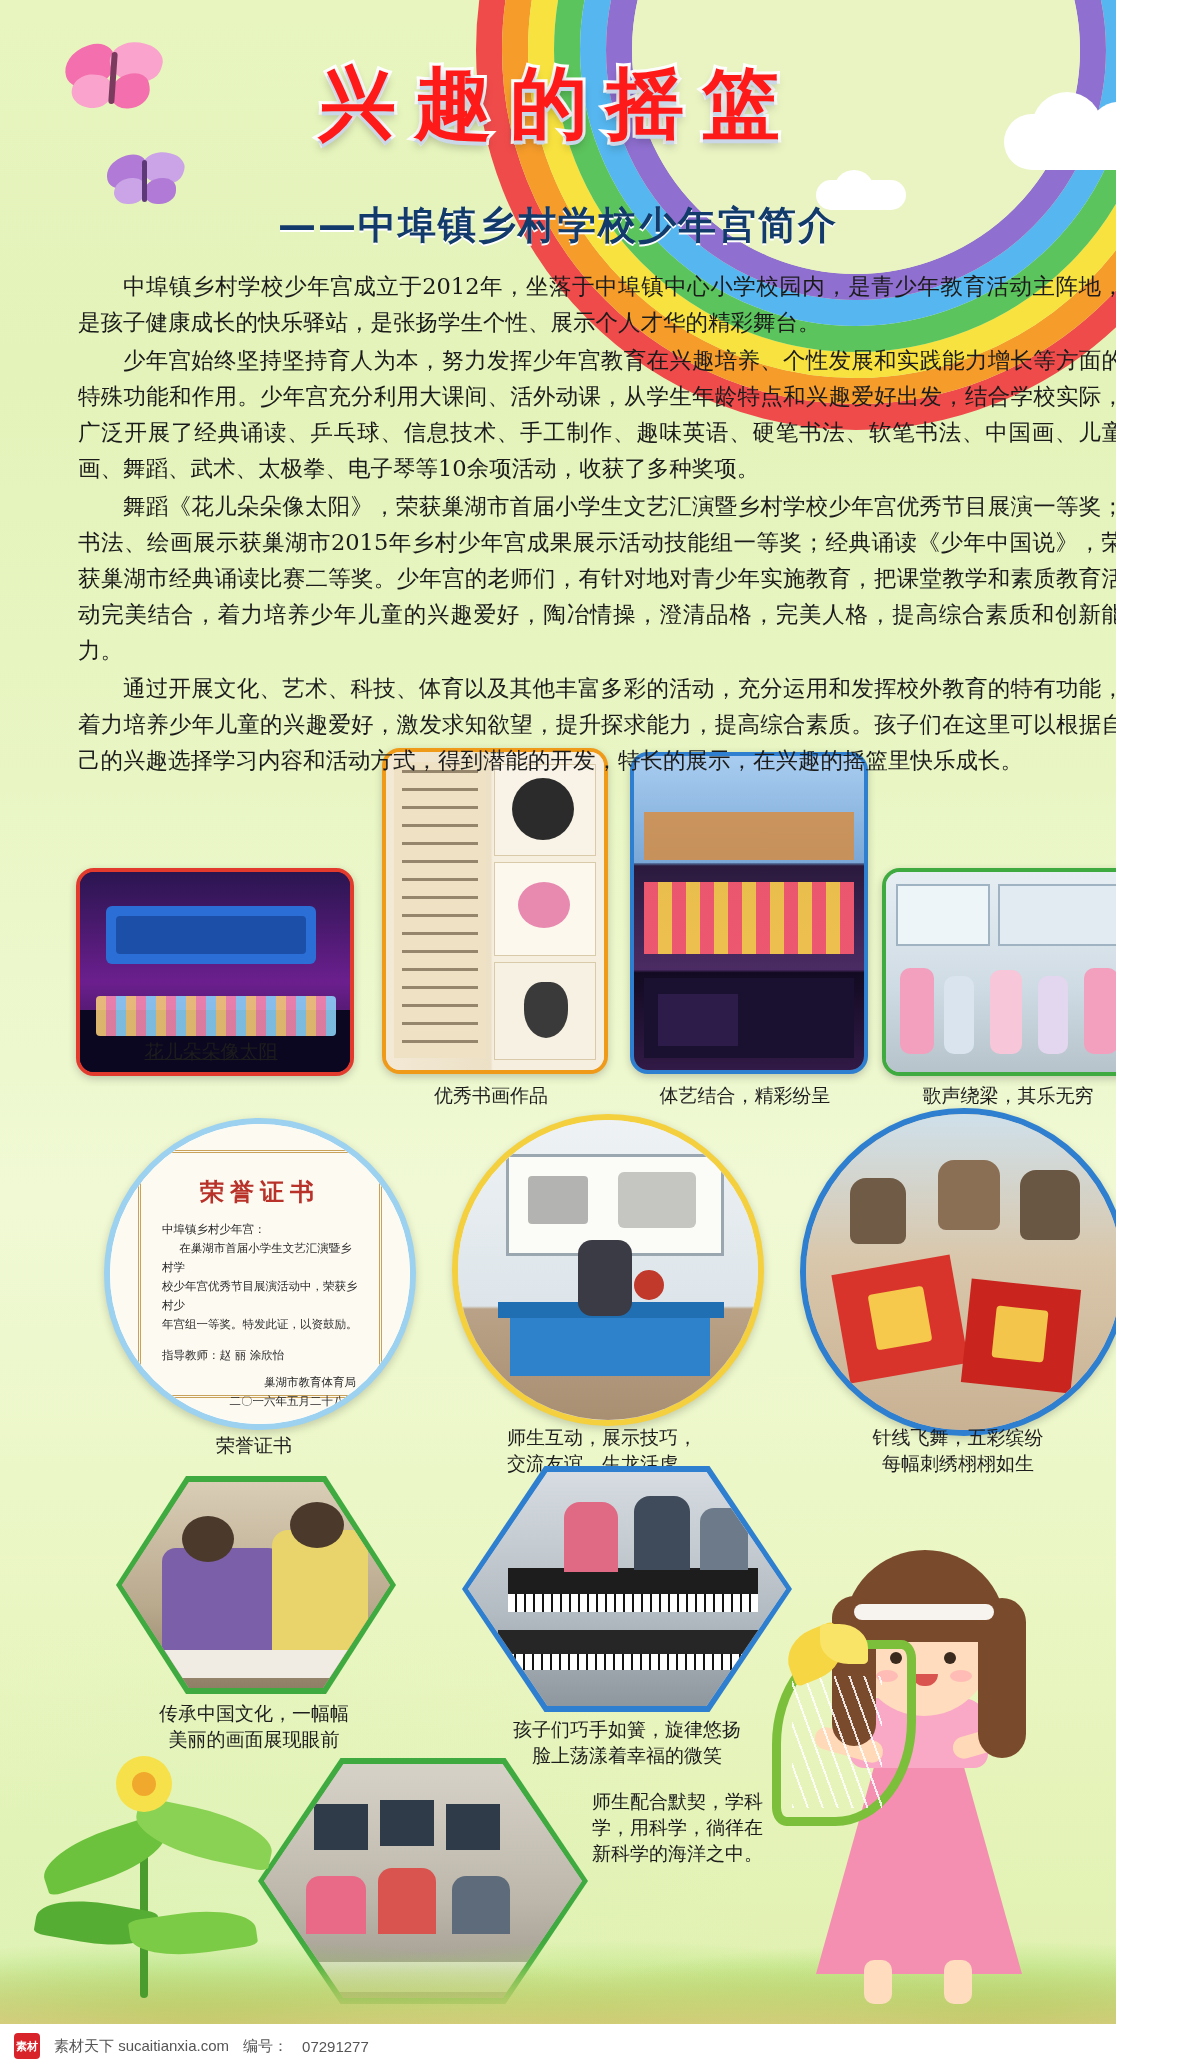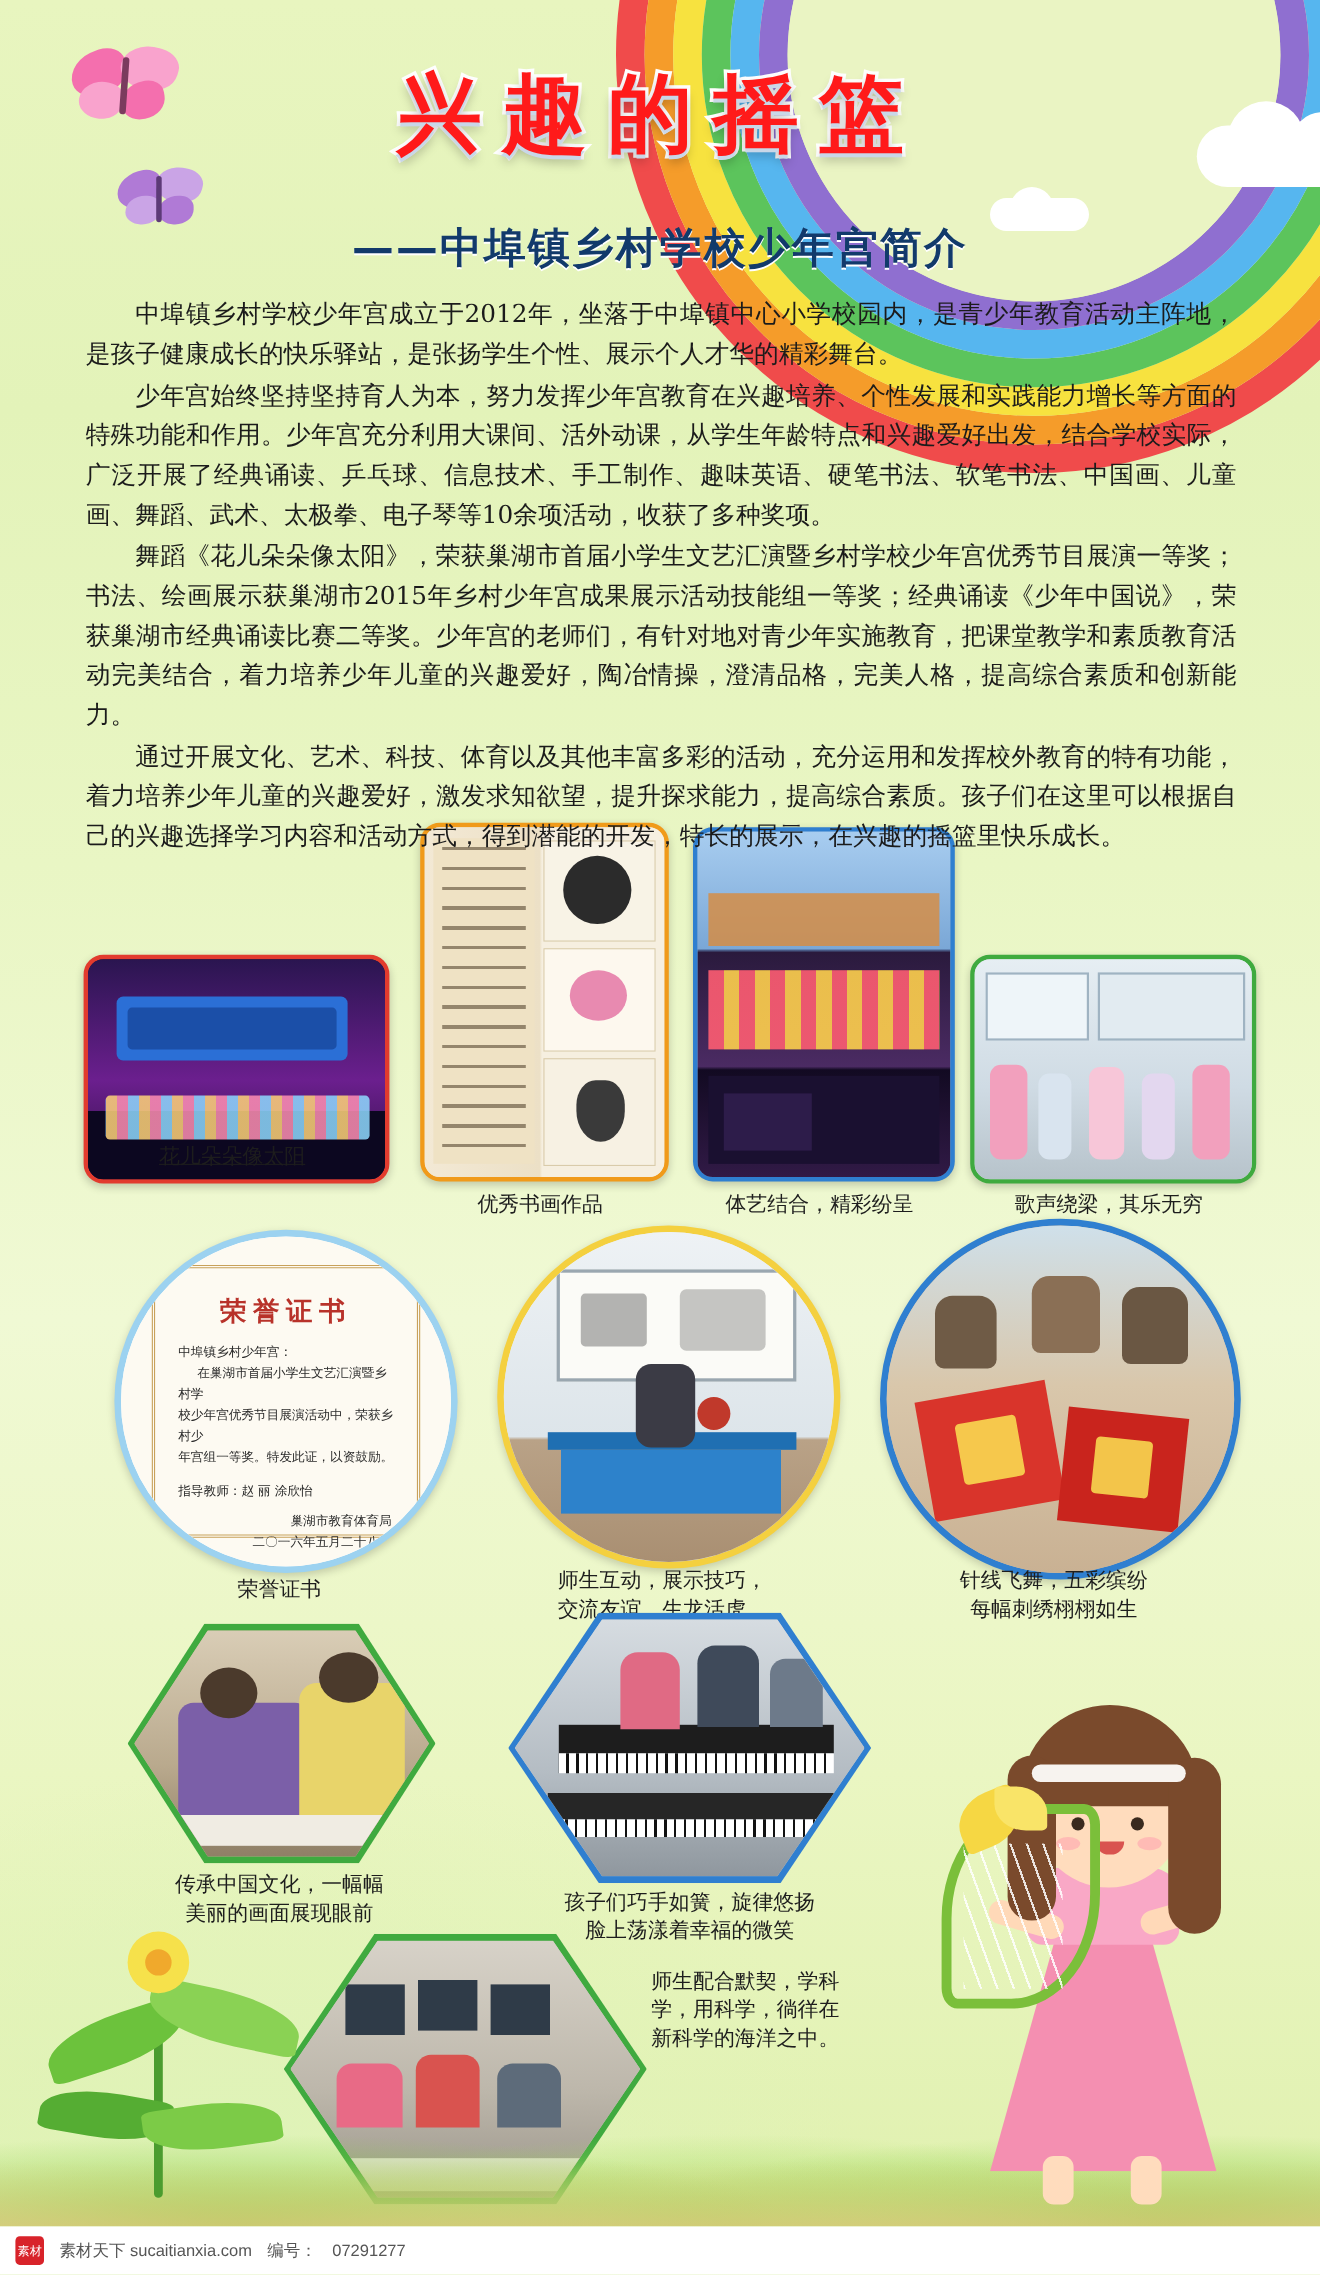--- a/index.html
+++ b/index.html
@@ -4,25 +4,26 @@
 <style>
   html,body{margin:0;padding:0;}
   body{
     width:1200px;height:2068px;
     font-family:"DejaVu Sans","Liberation Sans",sans-serif;
     background:#ffffff;
     overflow:hidden;
   }
   .poster{
     position:relative;
-    width:1200px;height:2068px;
+    width:1088px;height:2068px;
     background:
       radial-gradient(ellipse 900px 600px at 20% 95%, #dff3b8 0%, rgba(223,243,184,0) 60%),
       linear-gradient(180deg,#e8f5bf 0%, #e3f3b9 18%, #e9f6c4 38%, #f0f9d4 58%, #eaf6c2 78%, #dff0ad 100%);
     overflow:hidden;
+    padding-left:28px;
   }
   .cloud{
     position:absolute;background:#fff;border-radius:50%;
   }
   .butterfly{position:absolute;}
   .bf-wing{position:absolute;border-radius:60% 40% 55% 45%;}
 
   
   .title-wrap{position:absolute;left:0;right:0;top:52px;text-align:center;z-index:6;}
   .main-title{
@@ -99,21 +100,21 @@
     position:absolute;left:0;right:0;bottom:44px;height:60px;
     background:linear-gradient(180deg,rgba(226,205,138,0) 0%, rgba(223,199,126,.75) 100%);
   }
   .footerbar{
     position:absolute;left:0;right:0;bottom:0;height:44px;background:#ffffff;
     display:flex;align-items:center;gap:14px;padding-left:14px;
     font-size:15px;color:#555;font-family:"Liberation Sans",sans-serif;
   }
   .footer-logo{
     width:26px;height:26px;border-radius:4px;background:#d8232a;color:#fff;
-    font-size:11px;display:flex;align-items:center;justify-content:center;font-weight:normal;
+    font-size:11px;display:flex;align-items:center;justify-content:center;font-weight:bold;
   }
 </style>
 </head>
 <body>
 
 <div class="poster">
 
   <div style="position:absolute;right:-120px;top:-330px;width:760px;height:760px;z-index:1;">
     <div style="position:absolute;inset:0;border-radius:50%;border:26px solid #f04b4b;"></div>
     <div style="position:absolute;inset:26px;border-radius:50%;border:26px solid #f59c2a;"></div>

